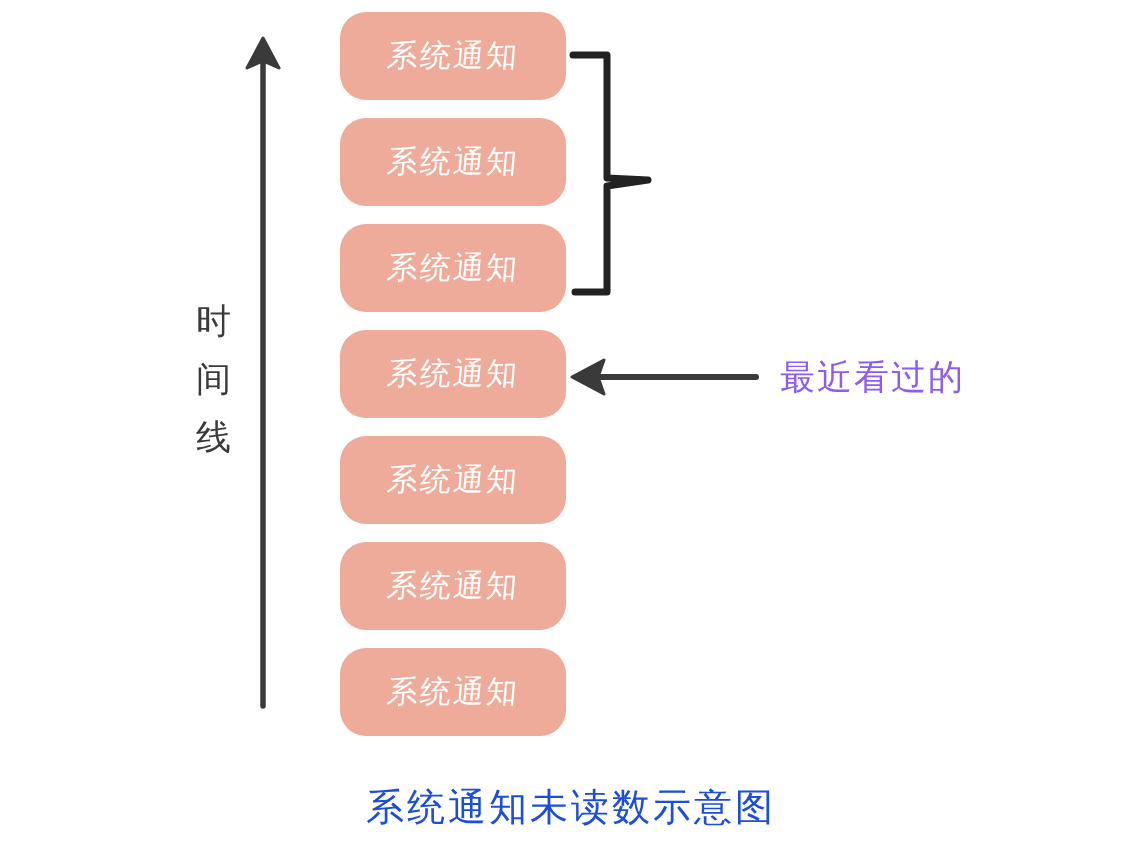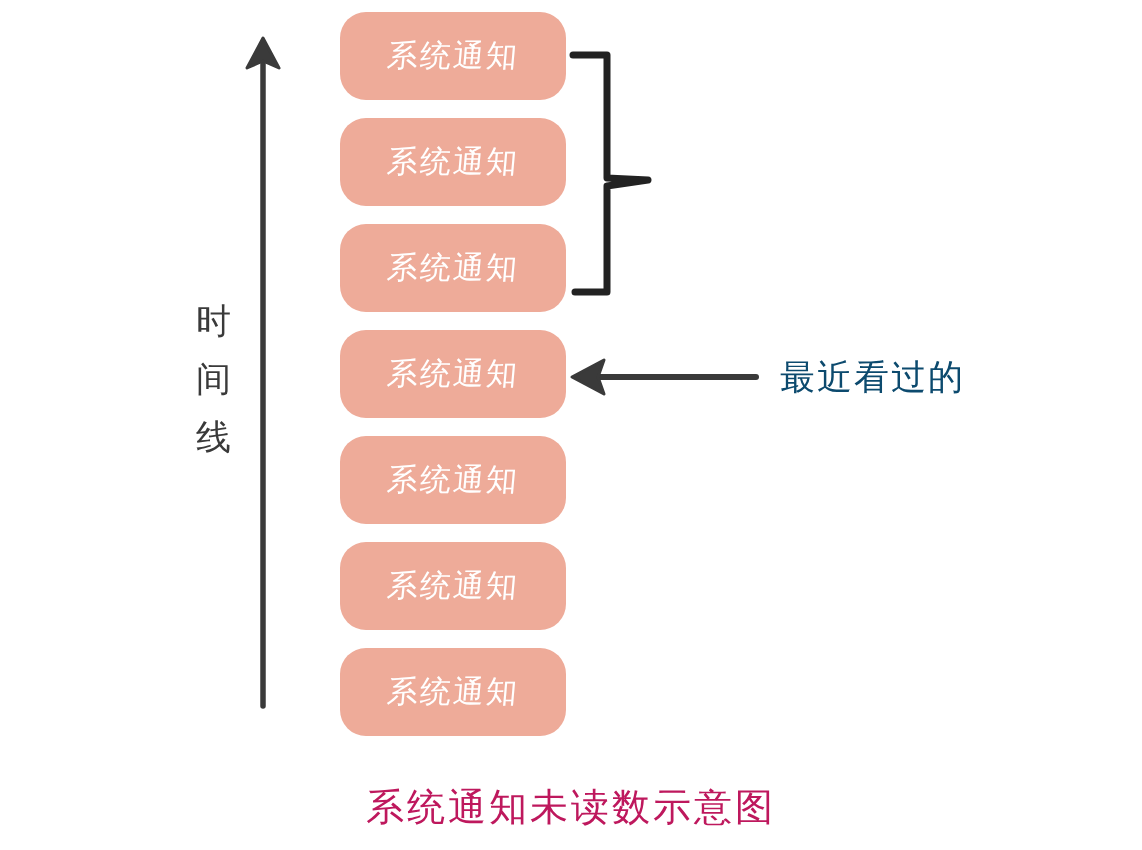--- a/index.html
+++ b/index.html
@@ -83,34 +83,34 @@
     top: 30px;
     width: 220px;
     height: 380px;
     overflow: visible;
   }
 
   .anno-text {
     position: absolute;
     left: 780px;
     top: 354px;
-    color: #0c4a6e;
+    color: #8b5cf6;
     font-size: 35px;
     letter-spacing: 2px;
     white-space: nowrap;
   }
 
   
   .caption {
     position: absolute;
     left: 0;
     top: 782px;
     width: 1142px;
     text-align: center;
-    color: #be185d;
+    color: #1d4ed8;
     font-size: 38px;
     letter-spacing: 3px;
   }
 </style>
 </head>
 <body>
 
 <div id="canvas">
 
   <svg class="axis-svg" viewBox="0 0 80 690" preserveAspectRatio="none">

